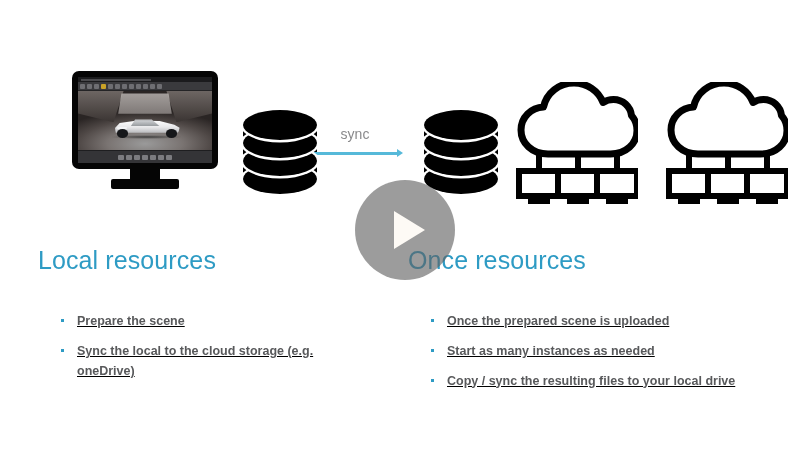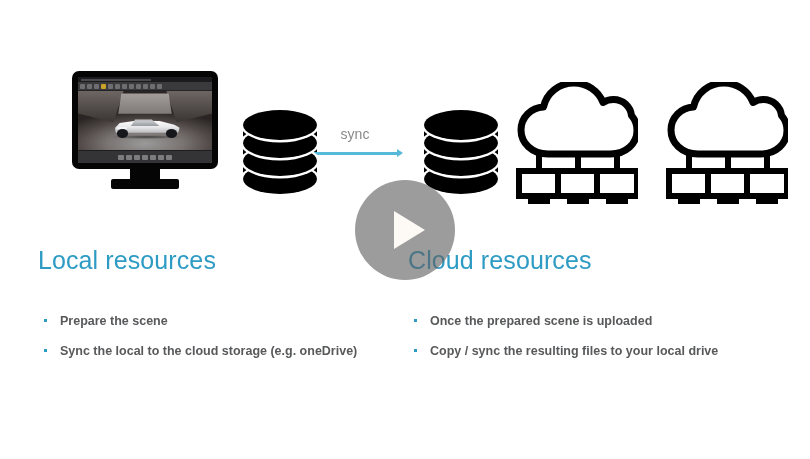--- a/index.html
+++ b/index.html
@@ -279,22 +279,23 @@
   .col-heading {
     font-size: 25px;
     color: #2e9bc4;
     font-weight: 400;
     letter-spacing: .1px;
     margin: 0 0 37px 0;
     font-family: "Liberation Sans", sans-serif;
   }
   .bullets {
     list-style: none;
-    margin: 0;
+    margin: 17px;
     padding: 0;
+    text-decoration: underline;
   }
   .bullets li {
     position: relative;
     padding-left: 22px;
     margin-bottom: 10px;
     font-size: 12.5px;
     line-height: 1.58;
     color: #58595b;
     font-weight: bold;
     font-family: "Liberation Sans", sans-serif;
@@ -411,20 +412,21 @@
 
   <div class="col left">
     <div class="col-heading">Local resources</div>
     <ul class="bullets">
       <li>Prepare the scene</li>
       <li>Sync the local to the cloud storage (e.g. oneDrive)</li>
     </ul>
   </div>
 
   <div class="col right">
-    <div class="col-heading">Cloud resources</div>
+    <div class="col-heading">Once resources</div>
     <ul class="bullets">
       <li>Once the prepared scene is uploaded</li>
+      <li>Start as many instances as needed</li>
       <li>Copy / sync the resulting files to your local drive</li>
     </ul>
   </div>
 
 </div>
 
 </body></html>

